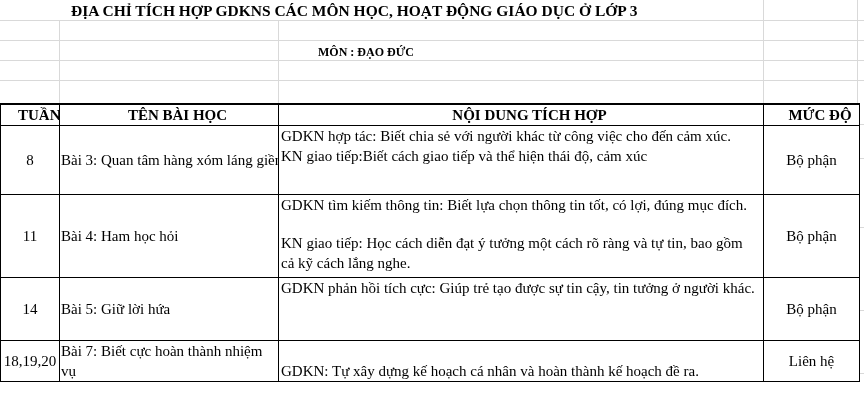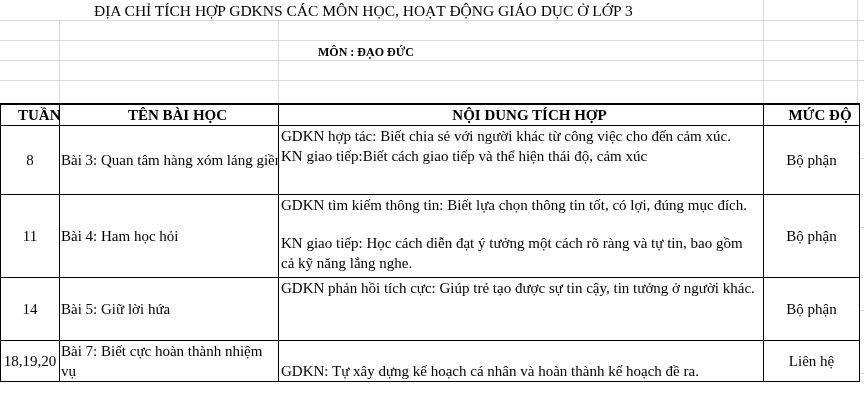--- a/index.html
+++ b/index.html
@@ -14,22 +14,22 @@
       width: 864px; height: 418px;
       background: #fff;
     }
     
     .grid-v, .grid-h { position: absolute; background: #d9d9d9; }
     .grid-v { width: 1px; }
     .grid-h { height: 1px; }
 
     .title {
       position: absolute; left: 0; top: 0; width: 864px; height: 20px;
-      text-align: left; padding-left: 94px;
-      font-weight: normal; font-size: 15.5px; line-height: 22px;
+      text-align: left; padding-left: 71px;
+      font-weight: bold; font-size: 15.5px; line-height: 22px;
       white-space: nowrap;
     }
     .subtitle {
       position: absolute; left: 0; top: 40px; height: 20px;
       padding-left: 318px;
       font-weight: bold; font-size: 12px; line-height: 24px;
       white-space: nowrap;
     }
 
     table.main {
@@ -114,21 +114,21 @@
 
     <tr style="height:83px;">
       <td class="c-week">11</td>
       <td class="c-lesson">
         <span class="lesson-text">Bài 4: Ham học hỏi</span>
       </td>
       <td class="c-content top">
         <span class="content-line">GDKN tìm kiếm thông tin: Biết lựa chọn thông tin tốt, có lợi, đúng mục đích.</span>
         <span class="gap"></span>
         <span class="content-line">KN giao tiếp: Học cách diễn đạt ý tưởng một cách rõ ràng và tự tin, bao gồm</span>
-        <span class="content-line">cả kỹ năng lắng nghe.</span>
+        <span class="content-line">cả kỹ cách lắng nghe.</span>
       </td>
       <td class="c-level">Bộ phận</td>
     </tr>
 
     <tr style="height:63px;">
       <td class="c-week">14</td>
       <td class="c-lesson">
         <span class="lesson-text">Bài 5: Giữ lời hứa</span>
       </td>
       <td class="c-content top">

